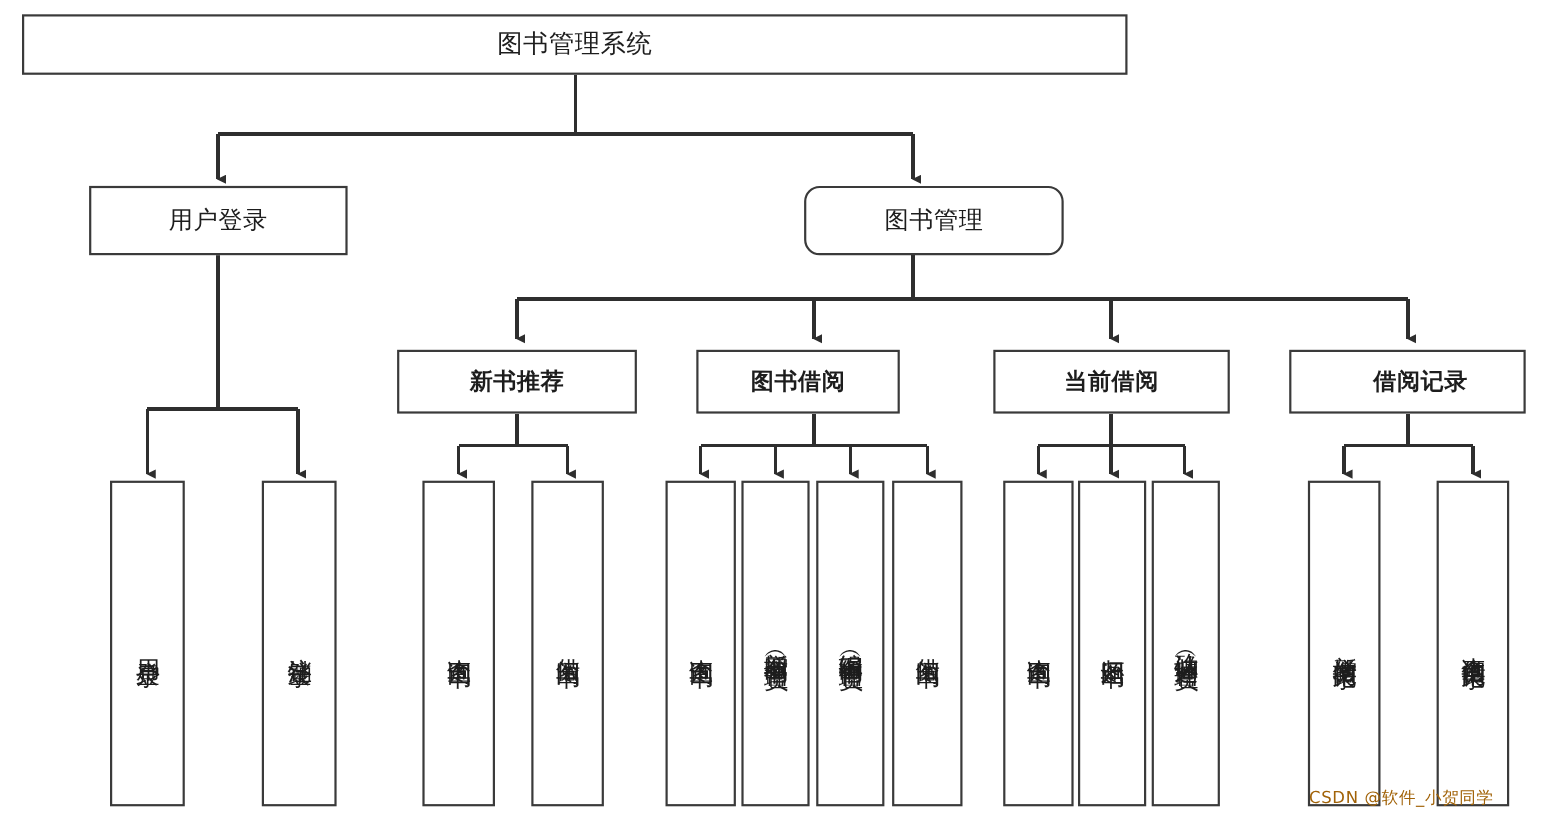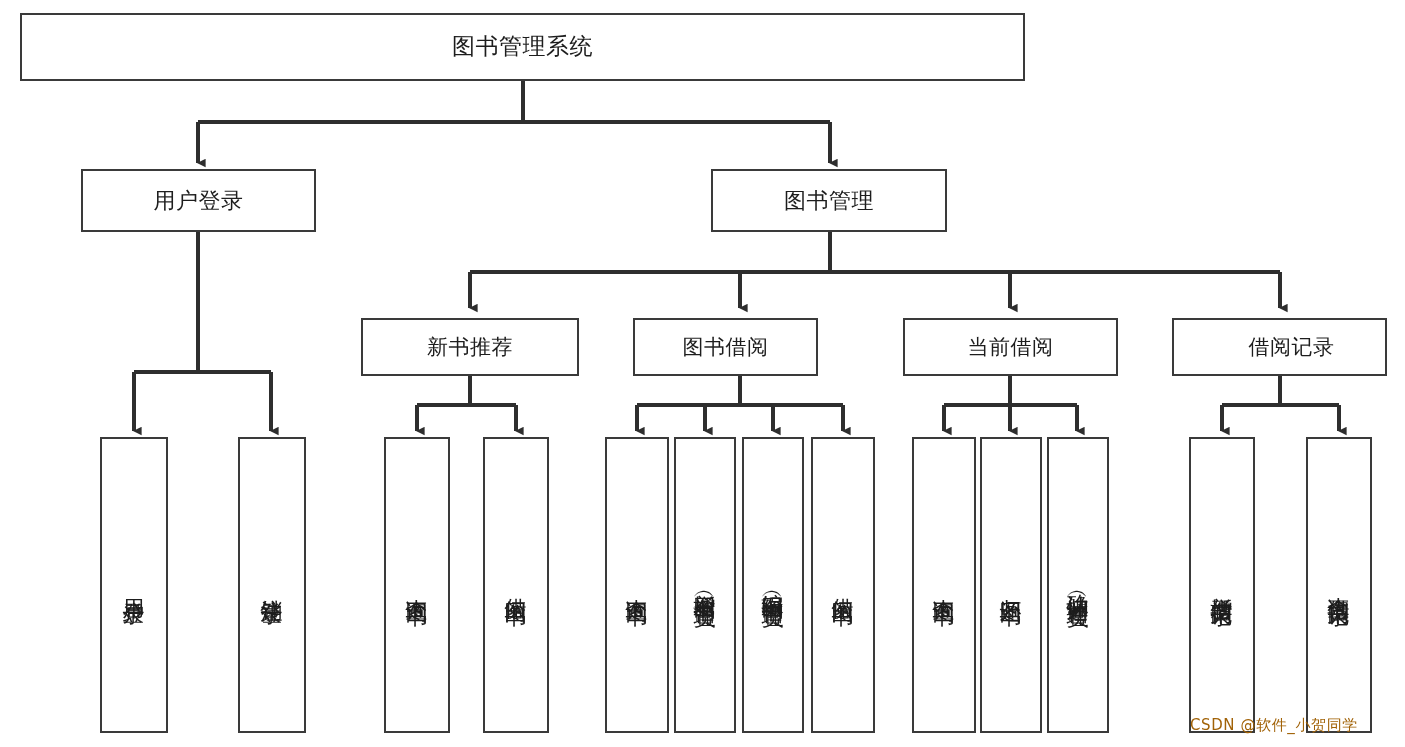--- a/index.html
+++ b/index.html
@@ -47,20 +47,21 @@
   .lvl0 {
     font-size: 23px;
   }
   
   .lvl1 {
     font-size: 22px;
   }
   
   .lvl2 {
     font-size: 21px;
+    font-weight: bold;
   }
   
   .leaf {
     font-size: 22px;
     align-items: center;
     justify-content: center;
   }
   .leaf .cap {
     writing-mode: vertical-rl;
     text-orientation: upright;
@@ -129,29 +130,29 @@
       <path d="M1010,405 L1010,431" marker-end="url(#arw)"></path>
       <path d="M1077,405 L1077,431" marker-end="url(#arw)"></path>
 
       <path d="M1280,376 L1280,405"></path>
       <path d="M1222,405 L1339,405"></path>
       <path d="M1222,405 L1222,431" marker-end="url(#arw)"></path>
       <path d="M1339,405 L1339,431" marker-end="url(#arw)"></path>
     </g>
   </svg>
 
-  <div class="node lvl0" style="left:20px; top:13px; width:1005px; height:68px;">
+  <div class="node lvl0" style="left:20px; top:13px; width:1005px; height:55px;">
     <span class="cap">图书管理系统</span>
   </div>
 
   <div class="node lvl1" style="left:81px; top:169px; width:235px; height:63px;">
     <span class="cap">用户登录</span>
   </div>
 
-  <div class="node lvl1" style="left:711px; top:169px; width:236px; height:63px;">
+  <div class="node lvl1" style="left:731px; top:169px; width:236px; height:63px;border-radius:14px;">
     <span class="cap">图书管理</span>
   </div>
 
   <div class="node lvl2" style="left:361px; top:318px; width:218px; height:58px;">
     <span class="cap">新书推荐</span>
   </div>
 
   <div class="node lvl2" style="left:633px; top:318px; width:185px; height:58px;">
     <span class="cap">图书借阅</span>
   </div>

